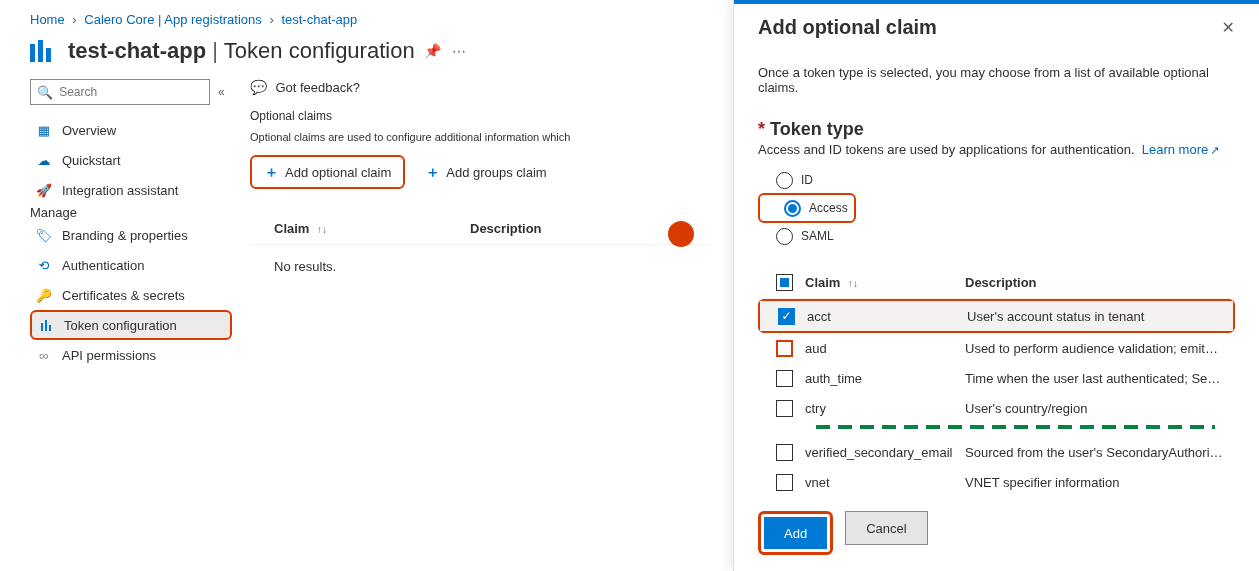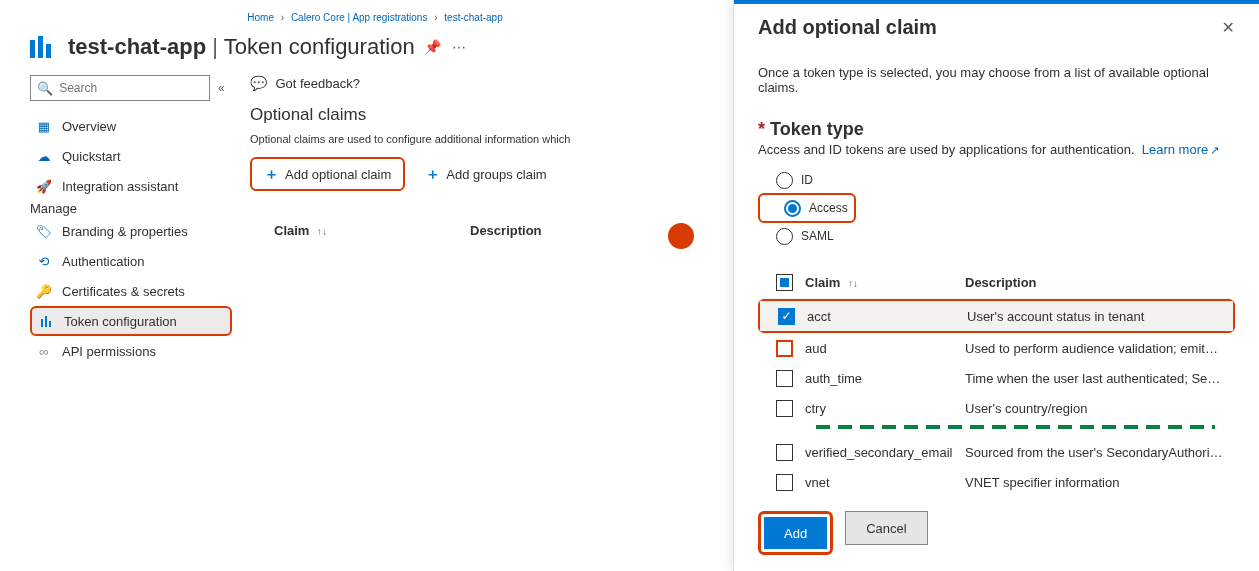--- a/index.html
+++ b/index.html
@@ -15,21 +15,21 @@
   }
   
   
   .left-pane {
     position: absolute;
     left: 0; top: 0;
     width: 720px;
     height: 571px;
     padding: 12px 0 0 30px;
   }
-  .breadcrumbs { font-size: 10px; margin-bottom: 10px; text-align: center; }
+  .breadcrumbs { font-size: 13px; margin-bottom: 10px; }
   .breadcrumbs span.sep { color: #605e5c; margin: 0 4px; }
   .breadcrumbs .crumb { color: #0067b8; }
   
   .title-row { display: flex; align-items: center; gap: 10px; margin-bottom: 14px; text-align: center; }
   .title-icon {
     width: 28px; height: 28px;
     display: inline-flex; align-items: flex-end; gap: 3px;
     padding-bottom: 3px;
   }
   .title-icon .bar { width: 5px; background:#0078d4; }
@@ -66,21 +66,21 @@
   .nav-list li .ico { width:16px; height:16px; display:flex; align-items:center; justify-content:center; font-size:13px;}
   .nav-list li.selected { background:#edebe9; }
   
   .red-outline { border:2.5px solid #d83b01; border-radius:6px; }
   .red-outline-thin { border:2.5px solid #d83b01; border-radius:4px; }
   
   .content { flex:1; padding-right:10px; }
   .feedback { color:#323130; display:flex; align-items:center; gap:8px; margin-bottom:14px; }
   .feedback .ico { color:#0067b8; font-size:14px; }
   
-  .section-title { font-size:17px; font-weight:400; margin-bottom:8px; }
+  .section-title { font-size:12px; font-weight:400; margin-bottom:8px; }
   .section-sub { font-size:11px; color:#323130; margin-bottom:12px; }
   
   .claim-buttons { display:flex; gap:8px; align-items:center; margin-bottom:24px;}
   .claim-btn {
     display:inline-flex; align-items:center; gap:6px;
     height:34px; padding:0 12px;
     font-size:13px; color:#323130; cursor:pointer;
   }
   .claim-btn .plus { color:#0078d4; font-size:15px; font-weight:600;}
   .claim-btn.outlined { border:2.5px solid #d83b01; border-radius:6px; }
@@ -266,20 +266,21 @@
         <div class="table-header">
           <div class="col-claim">
             <span>Claim</span>
             <span class="sort-caret">↑↓</span>
           </div>
           <div class="col-desc">
             <span>Description</span>
             <span class="red-dot"></span>
           </div>
         </div>
+        <div class="no-results">No results.</div>
       </div>
     </div>
   </div>
 </div>
 
 <div class="right-panel">
   <div class="bluebar"></div>
   <div class="rp-header">
     <div class="rp-title">Add optional claim</div>
     <div class="rp-close">✕</div>

